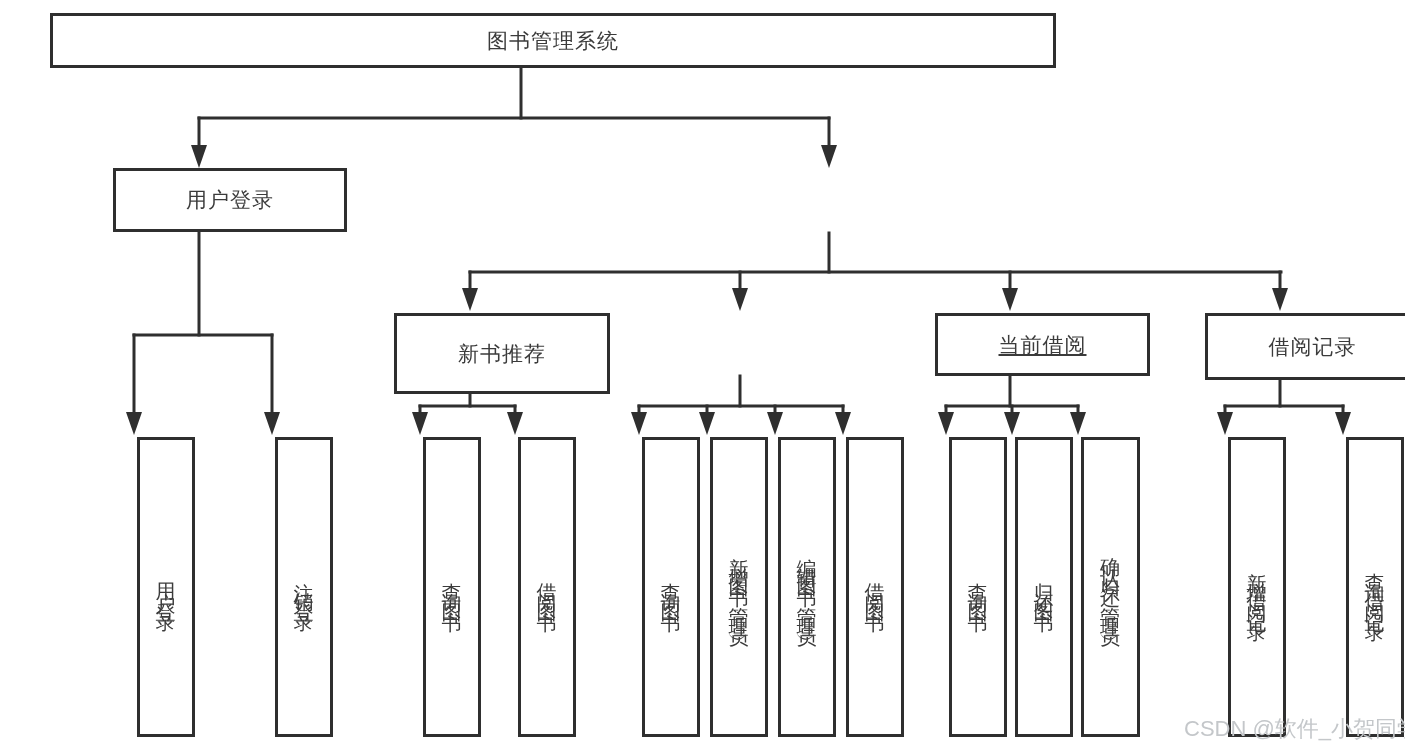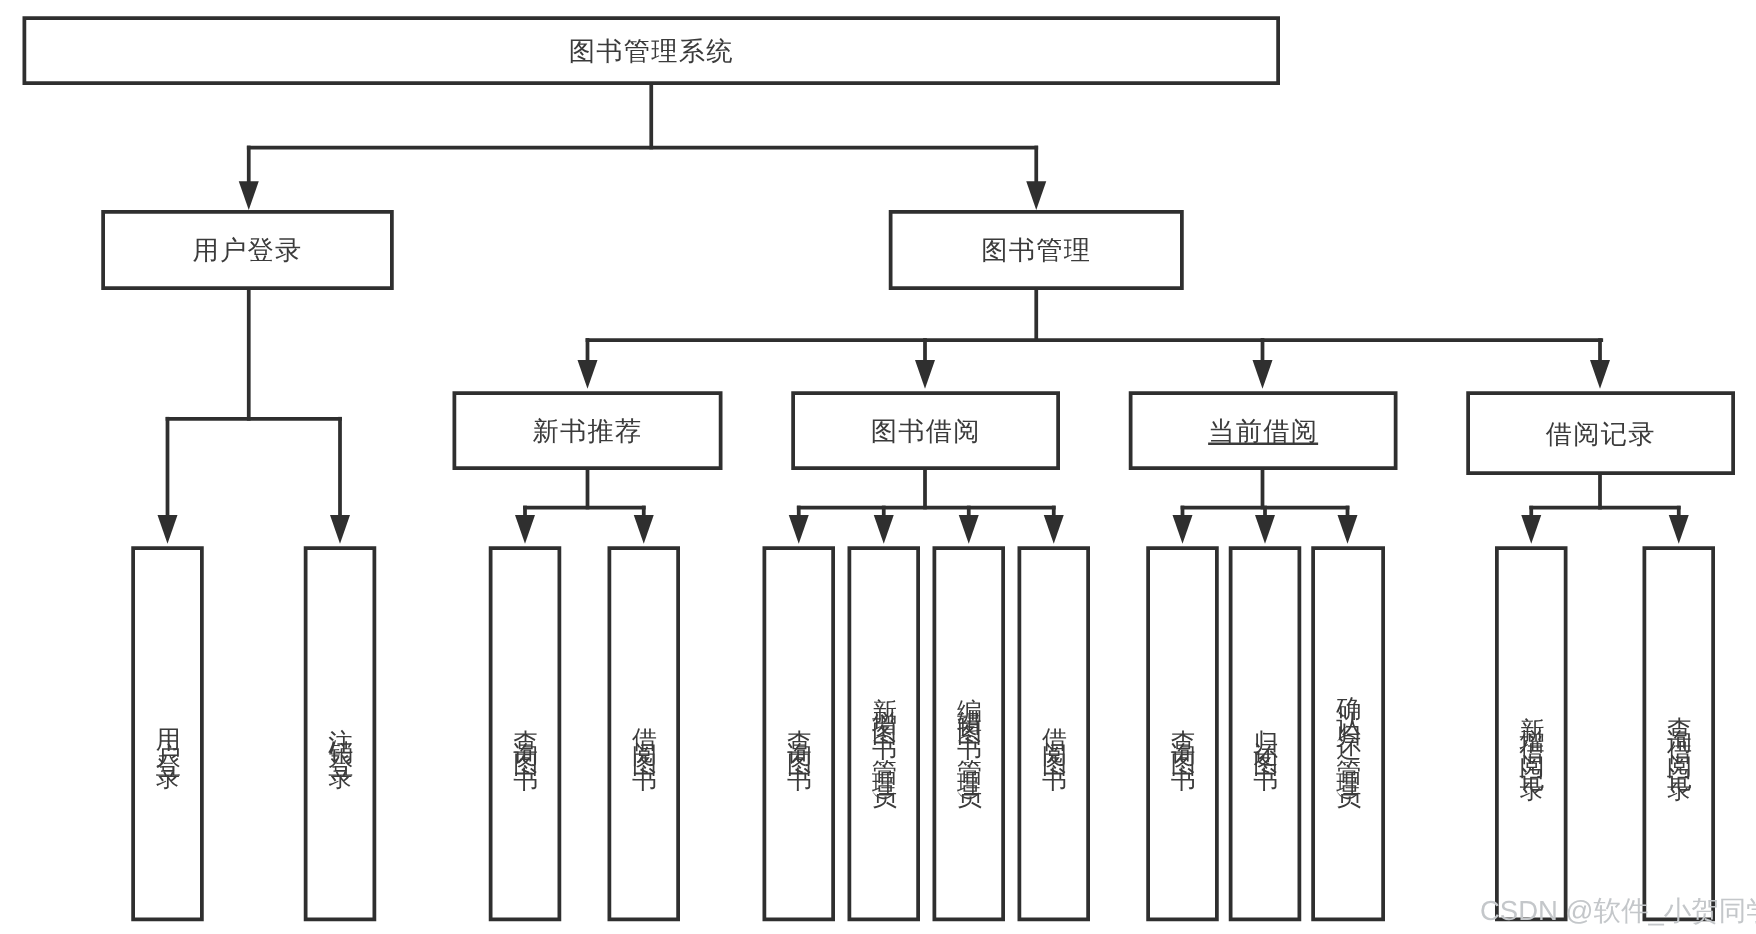--- a/index.html
+++ b/index.html
@@ -24,20 +24,21 @@
   }
   .node {
     position: absolute;
     box-sizing: border-box;
     border: 3px solid #2f2f2f;
     background: #ffffff;
     display: flex;
     align-items: center;
     justify-content: center;
     color: #3b3b3b;
+    margin-left: 32px;
   }
   .node-h {
     font-size: 21px;
     letter-spacing: 1px;
     white-space: nowrap;
   }
   .node-v {
     font-size: 20px;
   }
   .node-v .vtext {
@@ -134,29 +135,23 @@
     </g>
   </svg>
 
   <div class="node node-h" style="left:18px; top:13px; width:1006px; height:55px;">
     <span>图书管理系统</span>
   </div>
 
   <div class="node node-h" style="left:81px; top:168px; width:234px; height:64px;">
     <span>用户登录</span>
   </div>
-  <div class="node node-h" style="left:711px; top:168px; width:236px; height:64px;">
-    <span>图书管理</span>
-  </div>
-
-  <div class="node node-h" style="left:362px; top:313px; width:216px; height:63px;">
+
+  <div class="node node-h" style="left:362px; top:313px; width:216px; height:81px;">
     <span>新书推荐</span>
-  </div>
-  <div class="node node-h" style="left:633px; top:313px; width:215px; height:63px;">
-    <span>图书借阅</span>
   </div>
   <div class="node node-h" style="left:903px; top:313px; width:215px; height:63px;text-decoration:underline;">
     <span>当前借阅</span>
   </div>
   <div class="node node-h" style="left:1173px; top:313px; width:215px; height:67px;">
     <span>借阅记录</span>
   </div>
 
   <div class="node node-v" style="left:105px; top:437px; width:58px; height:300px;">
     <span class="vtext">用户登录</span>

